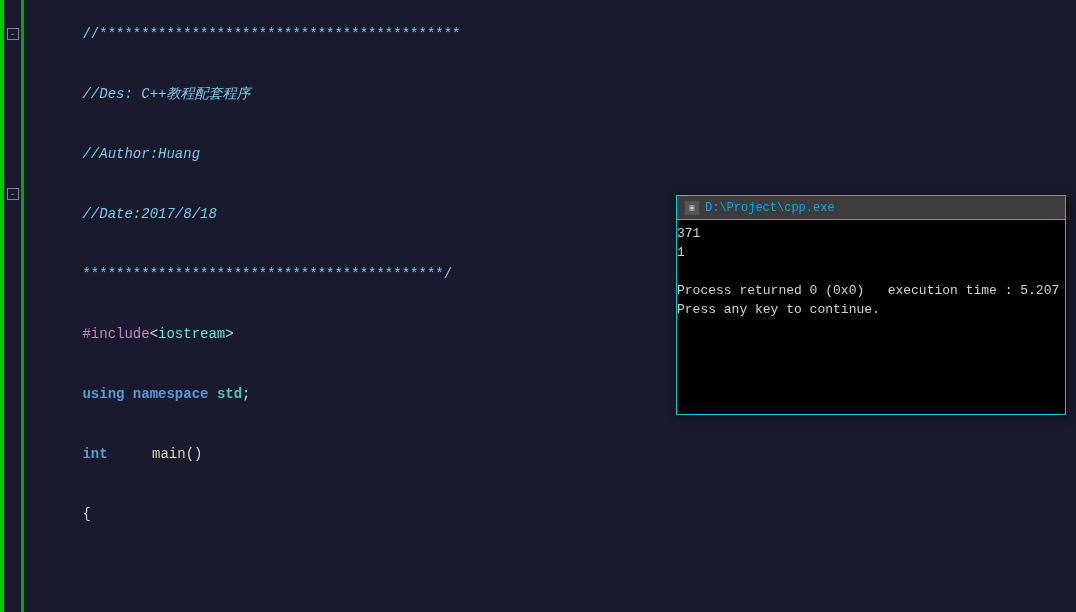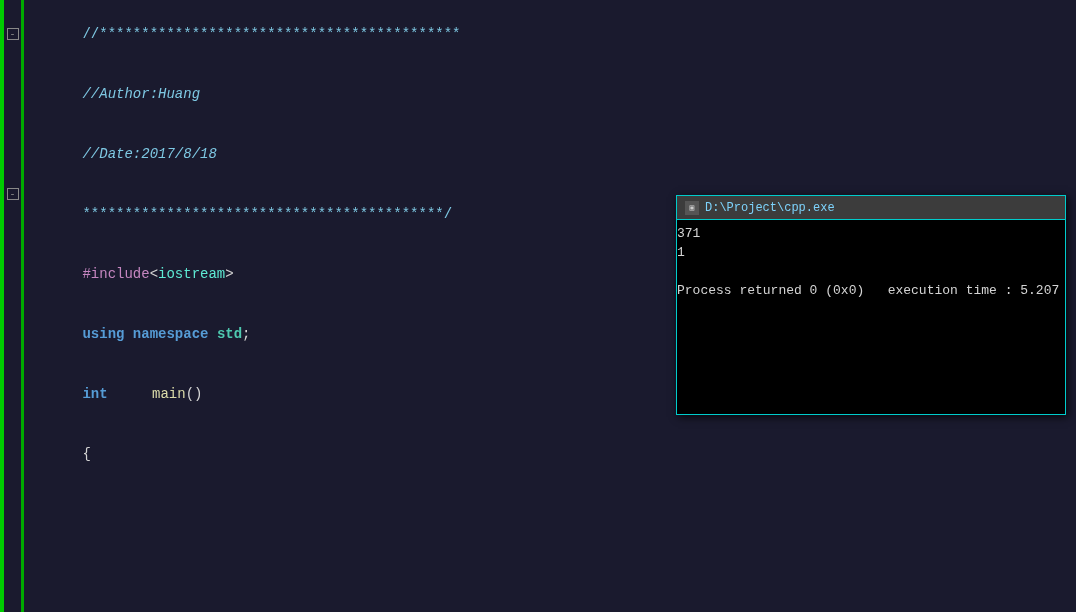--- a/index.html
+++ b/index.html
@@ -120,21 +120,21 @@
       flex: 1;
       line-height: 19px;
       overflow: hidden;
     }
 
     .terminal-line {
       white-space: pre;
     }
 
     .terminal-title-text {
-      color: #7dd3fc;
+      color: #0ea5e9;
       font-size: 12px;
     }
 
     
     #terminal-window {
       border: 1px solid #00cccc;
     }
 
     .terminal-titlebar {
       background: #3c3c3c;
@@ -164,20 +164,23 @@
     </div>
 
   </div>
 
   <div class="code-lines">
 
     <div class="line">
       <span class="c-stars">//*******************************************</span>
     </div>
 
+    <div class="line">
+      <span class="c-comment">//Des: C++教程配套程序</span>
+    </div>
 
     <div class="line">
       <span class="c-comment">//Author:Huang</span>
     </div>
 
 
     <div class="line">
       <span class="c-comment">//Date:2017/8/18</span>
     </div>
 
@@ -210,16 +213,17 @@
   <div id="terminal-window">
     <div class="terminal-titlebar">
       <span class="terminal-icon">▣</span>
       <span class="terminal-title-text">D:\Project\cpp.exe</span>
     </div>
     <div class="terminal-body">
       <div class="terminal-line">371</div>
       <div class="terminal-line">1</div>
       <div class="terminal-line">&nbsp;</div>
       <div class="terminal-line">Process returned 0 (0x0)   execution time : 5.207 s</div>
+      <div class="terminal-line">Press any key to continue.</div>
     </div>
   </div>
 
 </div>
 
 </body></html>

